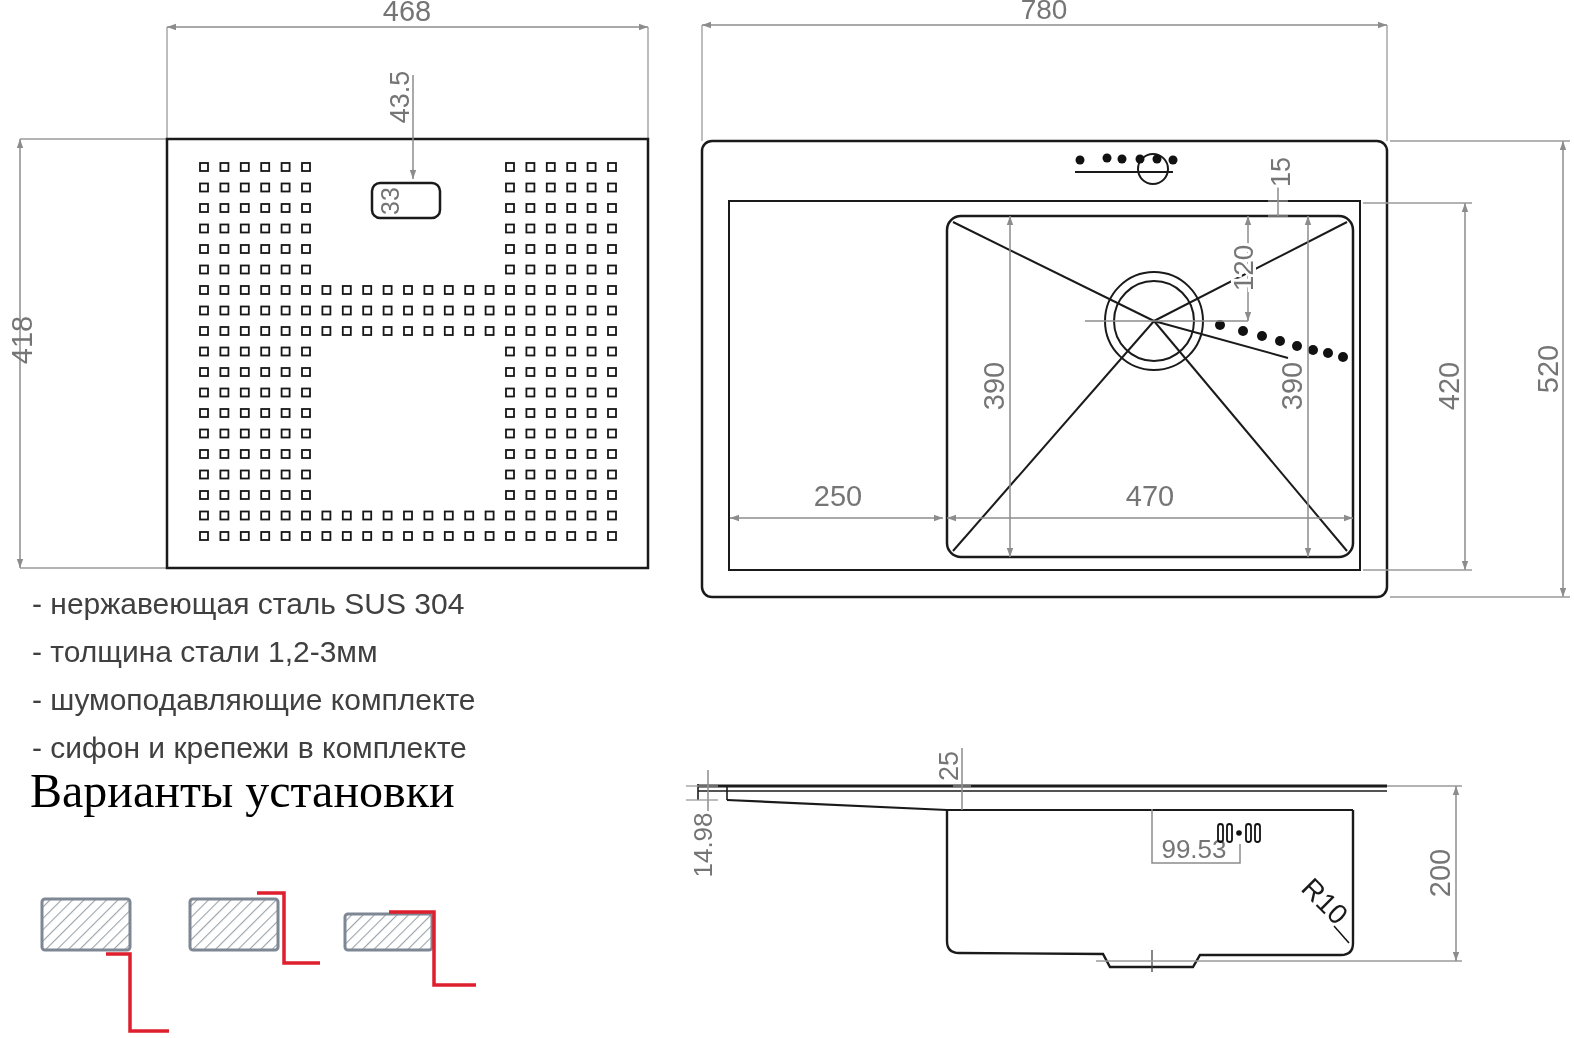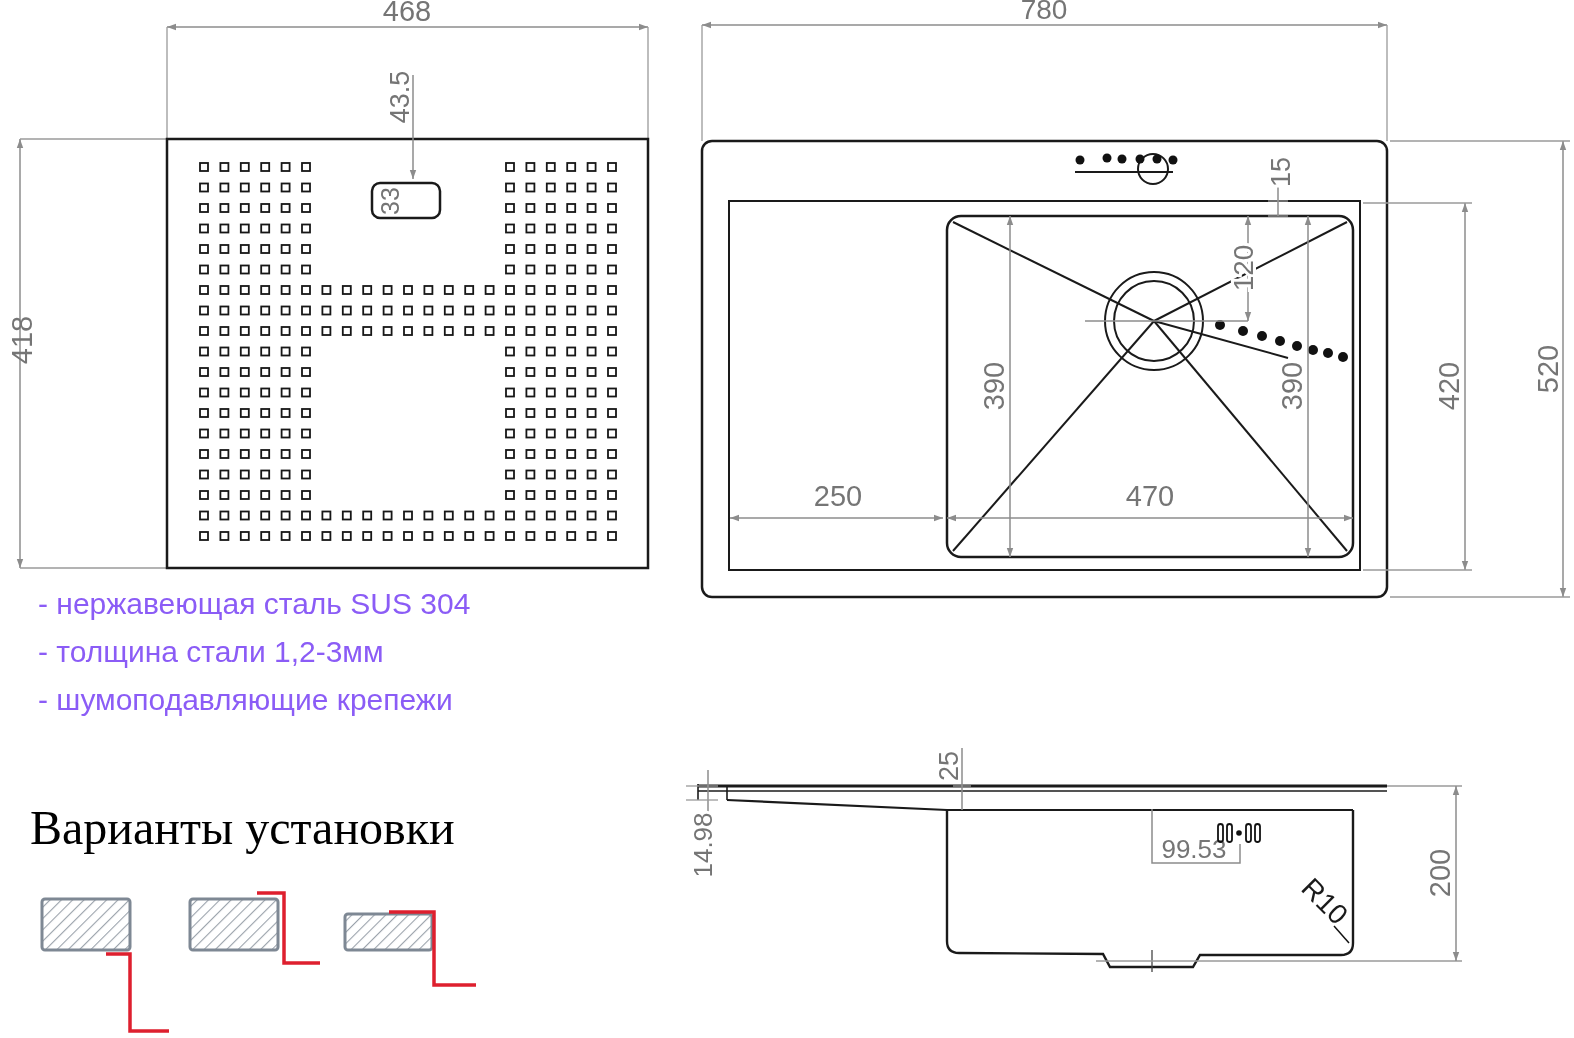--- a/index.html
+++ b/index.html
@@ -6,22 +6,22 @@
   body{width:1574px;height:1038px;position:relative;overflow:hidden;
        font-family:"Liberation Sans",sans-serif;}
   .abs{position:absolute;}
   svg{display:block;overflow:visible;}
   svg text{font-family:"Liberation Sans",sans-serif;fill:#757575;paint-order:stroke fill;}
   svg text.halo{stroke:#ffffff;stroke-width:6;}
   svg text.dk{fill:#1a1a1a;}
   .dimline{stroke:#8c8c8c;stroke-width:1.5;fill:none;}
   .ext{stroke:#9a9a9a;stroke-width:1.3;fill:none;}
   .blk{stroke:#1a1a1a;fill:none;}
-  #specs{left:38px;top:580px;width:600px;color:#8b5cf6;font-size:30px;line-height:48px;}
-  #install-title{left:30px;top:800px;width:620px;color:#000;
+  #specs{left:32px;top:580px;width:600px;color:#404040;font-size:30px;line-height:48px;}
+  #install-title{left:30px;top:763px;width:620px;color:#000;
        font-family:"Liberation Serif",serif;font-size:48px;}
 </style>
 </head>
 <body>
 
 <svg class="abs" style="left:0;top:0" width="660" height="578" viewBox="0 0 660 578">
   <defs>
     <marker id="mp" markerWidth="10" markerHeight="8" refX="9" refY="4" orient="auto-start-reverse" markerUnits="userSpaceOnUse">
       <path d="M9,4 L0,0.8 L0,7.2 Z" fill="#8c8c8c"></path>
     </marker>
@@ -445,21 +445,22 @@
     <circle cx="579" cy="113" r="2.8" fill="#111" stroke="none"></circle>
   </g>
 
   <text class="dk" transform="translate(658,188) rotate(45)" font-size="28" text-anchor="middle">R10</text>
   <line x1="674" y1="206" x2="689" y2="223" stroke="#111" stroke-width="1.5"></line>
 </svg>
 
 <div id="specs" class="abs">
   <div>- нержавеющая сталь SUS 304</div>
   <div>- толщина стали 1,2-3мм</div>
-  <div>- шумоподавляющие крепежи</div>
+  <div>- шумоподавляющие комплекте</div>
+  <div>- сифон и крепежи в комплекте</div>
 </div>
 
 <div id="install-title" class="abs">Варианты установки</div>
 
 <svg class="abs" style="left:0;top:870px" width="600" height="168" viewBox="0 0 600 168">
   <defs>
     <pattern id="hatch" width="8" height="8" patternUnits="userSpaceOnUse" patternTransform="rotate(45)">
       <line x1="0" y1="0" x2="0" y2="8" stroke="#9aa2ab" stroke-width="2.2"></line>
     </pattern>
   </defs>

